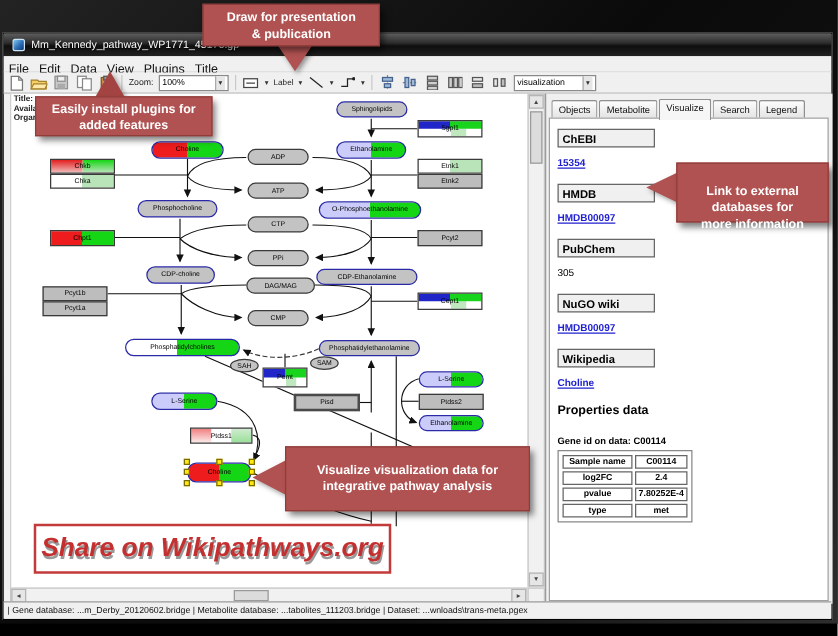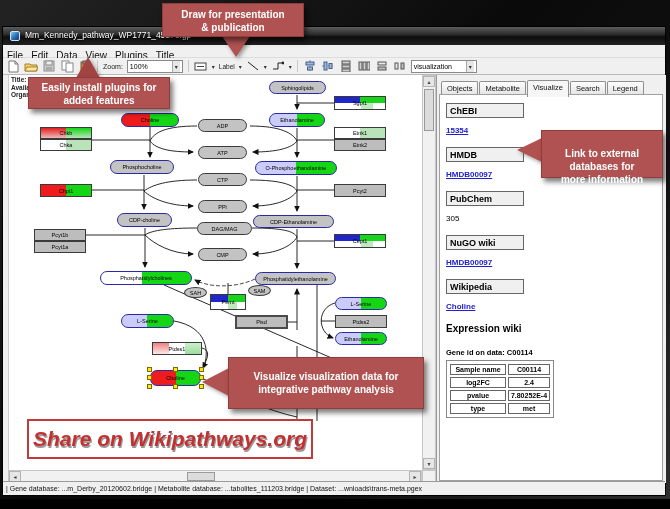--- a/index.html
+++ b/index.html
@@ -436,21 +436,21 @@
             </div>
             <div class="bp-section">
               <div class="bp-header">NuGO wiki</div>
               <a class="bp-value" href="#">HMDB00097</a>
             </div>
             <div class="bp-section">
               <div class="bp-header">Wikipedia</div>
               <a class="bp-value" href="#">Choline</a>
             </div>
           </div>
-        <div id="bp-expression">Expression wiki</div>
+        <div id="bp-expression">Properties data</div>
         <div id="bp-geneid">Gene id on data: C00114</div>
         <div id="bp-tablewrap">
           <table id="bp-table">
               <tbody>
                 <tr>
                   <td>Sample name</td>
                   <td>C00114</td>
                 </tr>
                 <tr>
                   <td>log2FC</td>

